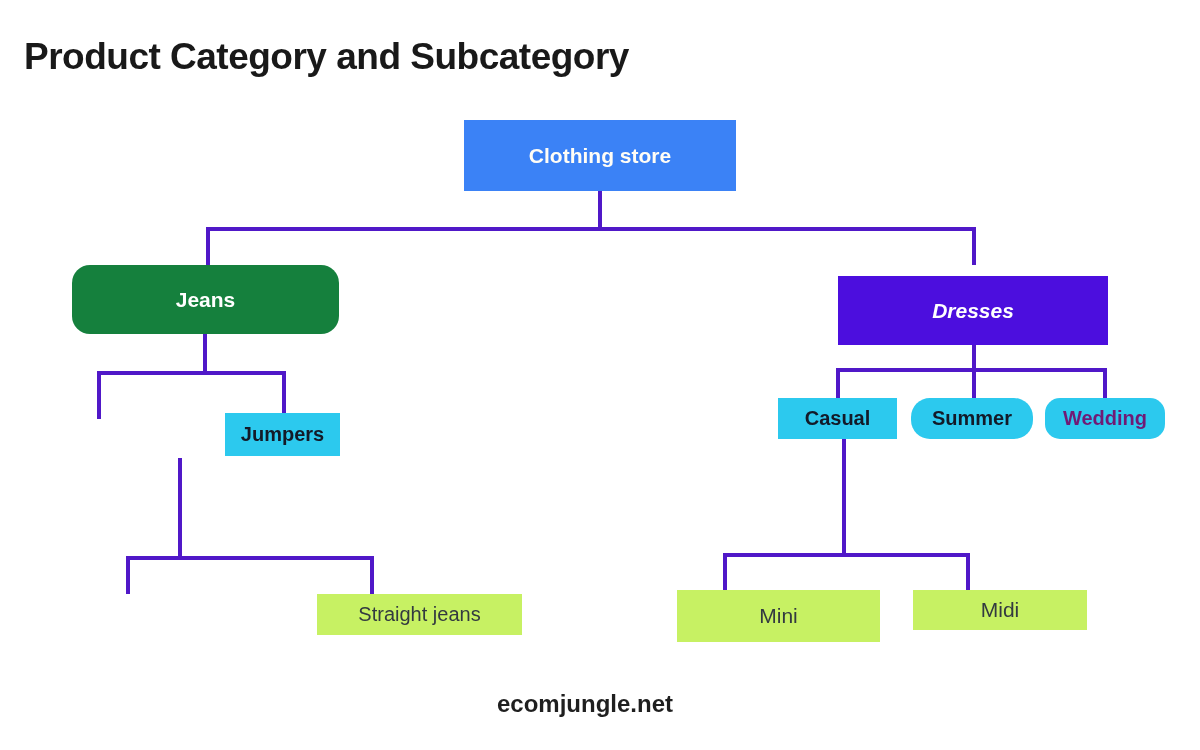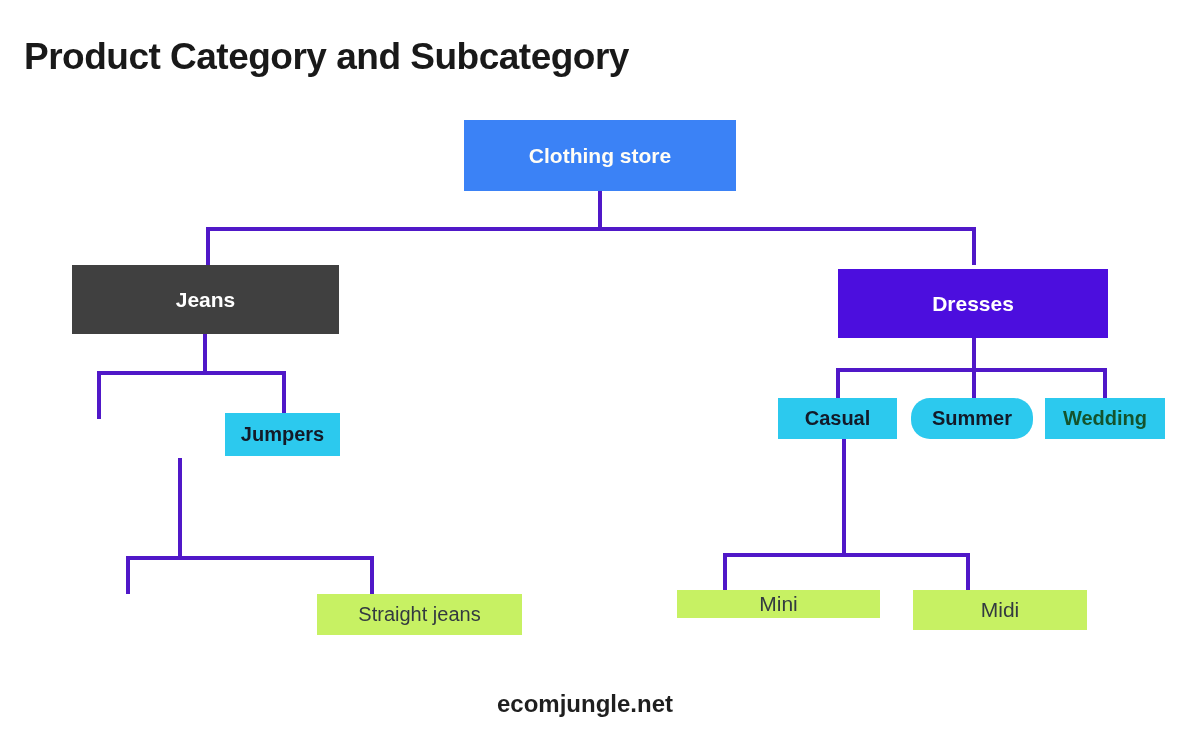--- a/index.html
+++ b/index.html
@@ -29,32 +29,32 @@
     font-weight: 700;
     white-space: nowrap;
     box-sizing: border-box;
   }
   .line { position: absolute; background: #5018C8; }
 
   
   #n-clothing { left: 464px; top: 120px; width: 272px; height: 71px; font-size: 21px; background:#F7940E; color:#FFFDF6; }
   
   #n-jeans   { left: 72px;  top: 265px; width: 267px; height: 69px; font-size: 21px; background:#4C0EDE; color:#fff; }
-  #n-dresses { left: 838px; top: 269px; width: 270px; height: 69px; font-size: 21px; background:#4C0EDE; color:#fff; }
+  #n-dresses { left: 838px; top: 276px; width: 270px; height: 69px; font-size: 21px; background:#4C0EDE; color:#fff;font-style:italic; }
   
   #n-momjeans { left: 54px;   top: 419px; width: 138px; height: 39px; font-size: 20px; background:#2CC9EE; color:#131A28; }
   #n-jumpers  { left: 225px;  top: 413px; width: 115px; height: 43px; font-size: 20px; background:#2CC9EE; color:#131A28; }
   #n-casual   { left: 778px;  top: 398px; width: 119px; height: 41px; font-size: 20px; background:#2CC9EE; color:#131A28; }
   #n-summer   { left: 911px;  top: 398px; width: 122px; height: 41px; font-size: 20px; background:#2CC9EE; color:#131A28;border-radius:19px; }
   #n-wedding  { left: 1045px; top: 398px; width: 120px; height: 41px; font-size: 20px; background:#2CC9EE; color:#131A28; }
   
   .variant { font-weight: 400 !important; background:#C7F163; color:#333A40; }
   #n-skintight { left: 81px;  top: 594px; width: 204px; height: 41px; font-size: 21px; }
   #n-straight  { left: 317px; top: 594px; width: 205px; height: 41px; font-size: 20px; }
-  #n-mini      { left: 677px; top: 590px; width: 203px; height: 28px; font-size: 21px; }
+  #n-mini      { left: 677px; top: 590px; width: 203px; height: 52px; font-size: 21px; }
   #n-midi      { left: 913px; top: 590px; width: 174px; height: 40px; font-size: 21px; }
 
   
   #l1  { left: 598px; top: 191px; width: 4px;   height: 40px; }
   #l2  { left: 206px; top: 227px; width: 770px; height: 4px; }
   #l3  { left: 206px; top: 227px; width: 4px;   height: 38px; }
   #l4  { left: 972px; top: 227px; width: 4px;   height: 38px; }
   
   #l5  { left: 203px; top: 334px; width: 4px;   height: 41px; }
   #l6  { left: 97px;  top: 371px; width: 189px; height: 4px; }
@@ -108,32 +108,32 @@
   <div class="line" id="l14" style="background: rgb(80, 24, 200);"></div>
   <div class="line" id="l15" style="background: rgb(80, 24, 200);"></div>
   <div class="line" id="l16" style="background: rgb(80, 24, 200);"></div>
   <div class="line" id="l17" style="background: rgb(80, 24, 200);"></div>
   <div class="line" id="l18" style="background: rgb(80, 24, 200);"></div>
   <div class="line" id="l19" style="background: rgb(80, 24, 200);"></div>
   <div class="line" id="l20" style="background: rgb(80, 24, 200);"></div>
 
   <div class="node" id="n-clothing" style="background: #3b82f6; color: rgb(255, 253, 246);">Clothing store</div>
 
-  <div class="node" id="n-jeans" style="background: #404040; color: rgb(255, 255, 255);">Jeans</div>
+  <div class="node" id="n-jeans" style="background: #15803d; color: rgb(255, 255, 255); border-radius: 18px;">Jeans</div>
 
   <div class="node" id="n-dresses" style="background: rgb(76, 14, 222); color: rgb(255, 255, 255);">Dresses</div>
 
 
   <div class="node" id="n-jumpers" style="background: rgb(44, 201, 238); color: rgb(19, 26, 40);">Jumpers</div>
 
   <div class="node" id="n-casual" style="background: rgb(44, 201, 238); color: rgb(19, 26, 40);">Casual</div>
 
   <div class="node" id="n-summer" style="background: rgb(44, 201, 238); color: rgb(19, 26, 40);">Summer</div>
 
-  <div class="node" id="n-wedding" style="background: rgb(44, 201, 238); color: #14532d;">Wedding</div>
+  <div class="node" id="n-wedding" style="background: rgb(44, 201, 238); color: #701a75; border-radius: 15px;">Wedding</div>
 
 
   <div class="node variant" id="n-straight" style="background: rgb(199, 241, 99); color: rgb(51, 58, 64);">Straight jeans</div>
 
   <div class="node variant" id="n-mini" style="background: rgb(199, 241, 99); color: rgb(51, 58, 64);">Mini</div>
 
   <div class="node variant" id="n-midi" style="background: rgb(199, 241, 99); color: rgb(51, 58, 64);">Midi</div>
 
   <div class="footer" style="color: rgb(31, 31, 31);">ecomjungle.net</div>
 

